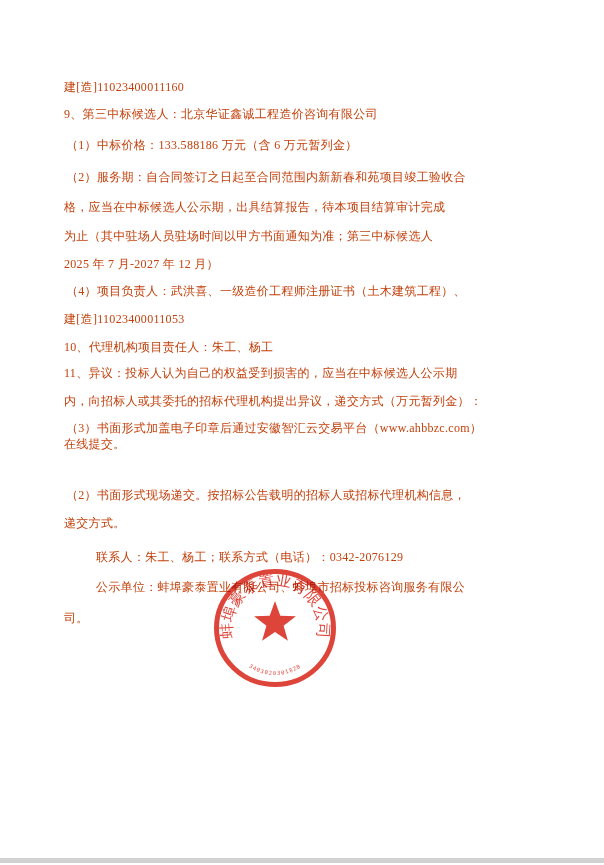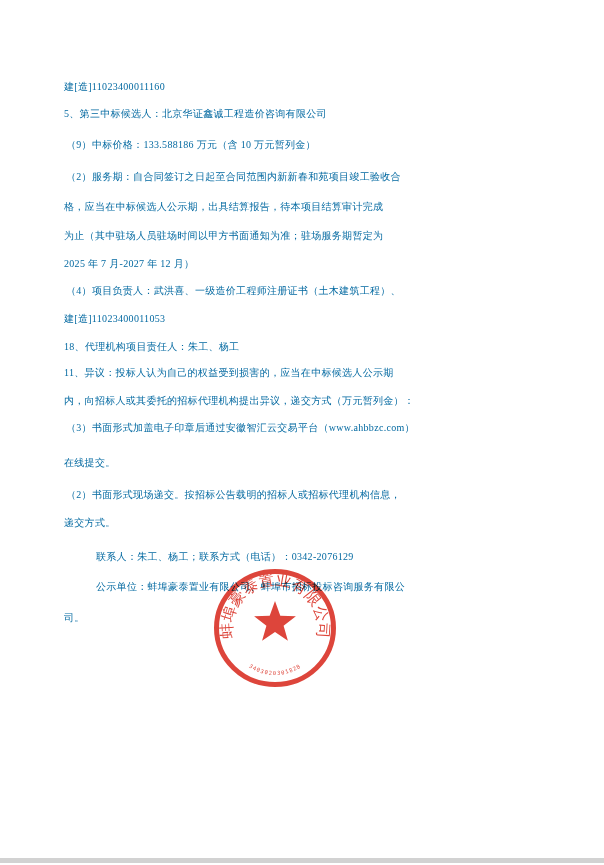--- a/index.html
+++ b/index.html
@@ -6,23 +6,23 @@
   body {
     width: 604px; height: 865px;
     background: #ffffff;
     position: relative;
     overflow: hidden;
     font-family: "Liberation Serif", "DejaVu Serif", serif;
   }
   .doc-line {
     position: absolute;
     left: 64px;
-    font-size: 10px;
+    font-size: 12px;
     line-height: 20px;
-    color: #0369a1;
+    color: #c2410c;
     white-space: pre;
     letter-spacing: 0.3px;
   }
   .indent-paren { left: 66px; }
   .indent-2ch  { left: 96px; }
   .seal {
     position: absolute;
     left: 212px; top: 568px;
     width: 126px; height: 122px;
     opacity: 0.88;
@@ -35,33 +35,33 @@
     background: #d2d2d2;
   }
 </style>
 </head>
 <body>
 
 <div>
 
   <div>
     <div class="doc-line" style="top:77px">建[造]11023400011160</div>
-    <div class="doc-line" style="top:104px">5、第三中标候选人：北京华证鑫诚工程造价咨询有限公司</div>
-    <div class="doc-line indent-paren" style="top:135px">（9）中标价格：133.588186 万元（含 10 万元暂列金）</div>
+    <div class="doc-line" style="top:104px">9、第三中标候选人：北京华证鑫诚工程造价咨询有限公司</div>
+    <div class="doc-line indent-paren" style="top:135px">（1）中标价格：133.588186 万元（含 6 万元暂列金）</div>
     <div class="doc-line indent-paren" style="top:167px">（2）服务期：自合同签订之日起至合同范围内新新春和苑项目竣工验收合</div>
     <div class="doc-line" style="top:197px">格，应当在中标候选人公示期，出具结算报告，待本项目结算审计完成</div>
-    <div class="doc-line" style="top:226px">为止（其中驻场人员驻场时间以甲方书面通知为准；驻场服务期暂定为</div>
+    <div class="doc-line" style="top:226px">为止（其中驻场人员驻场时间以甲方书面通知为准；第三中标候选人</div>
     <div class="doc-line" style="top:254px">2025 年 7 月-2027 年 12 月）</div>
     <div class="doc-line indent-paren" style="top:281px">（4）项目负责人：武洪喜、一级造价工程师注册证书（土木建筑工程）、</div>
     <div class="doc-line" style="top:309px">建[造]11023400011053</div>
-    <div class="doc-line" style="top:337px">18、代理机构项目责任人：朱工、杨工</div>
+    <div class="doc-line" style="top:337px">10、代理机构项目责任人：朱工、杨工</div>
     <div class="doc-line" style="top:363px">11、异议：投标人认为自己的权益受到损害的，应当在中标候选人公示期</div>
     <div class="doc-line" style="top:391px">内，向招标人或其委托的招标代理机构提出异议，递交方式（万元暂列金）：</div>
     <div class="doc-line indent-paren" style="top:418px">（3）书面形式加盖电子印章后通过安徽智汇云交易平台（www.ahbbzc.com）</div>
-    <div class="doc-line" style="top:453px">在线提交。</div>
+    <div class="doc-line" style="top:434px">在线提交。</div>
     <div class="doc-line indent-paren" style="top:485px">（2）书面形式现场递交。按招标公告载明的招标人或招标代理机构信息，</div>
     <div class="doc-line" style="top:513px">递交方式。</div>
     <div class="doc-line indent-2ch" style="top:547px">联系人：朱工、杨工；联系方式（电话）：0342-2076129</div>
     <div class="doc-line indent-2ch" style="top:577px">公示单位：蚌埠豪泰置业有限公司、蚌埠市招标投标咨询服务有限公</div>
     <div class="doc-line" style="top:608px">司。</div>
   </div>
 
   <div class="seal">
     <svg viewBox="0 0 126 122" width="126" height="122" xmlns="http://www.w3.org/2000/svg">
       <defs>

